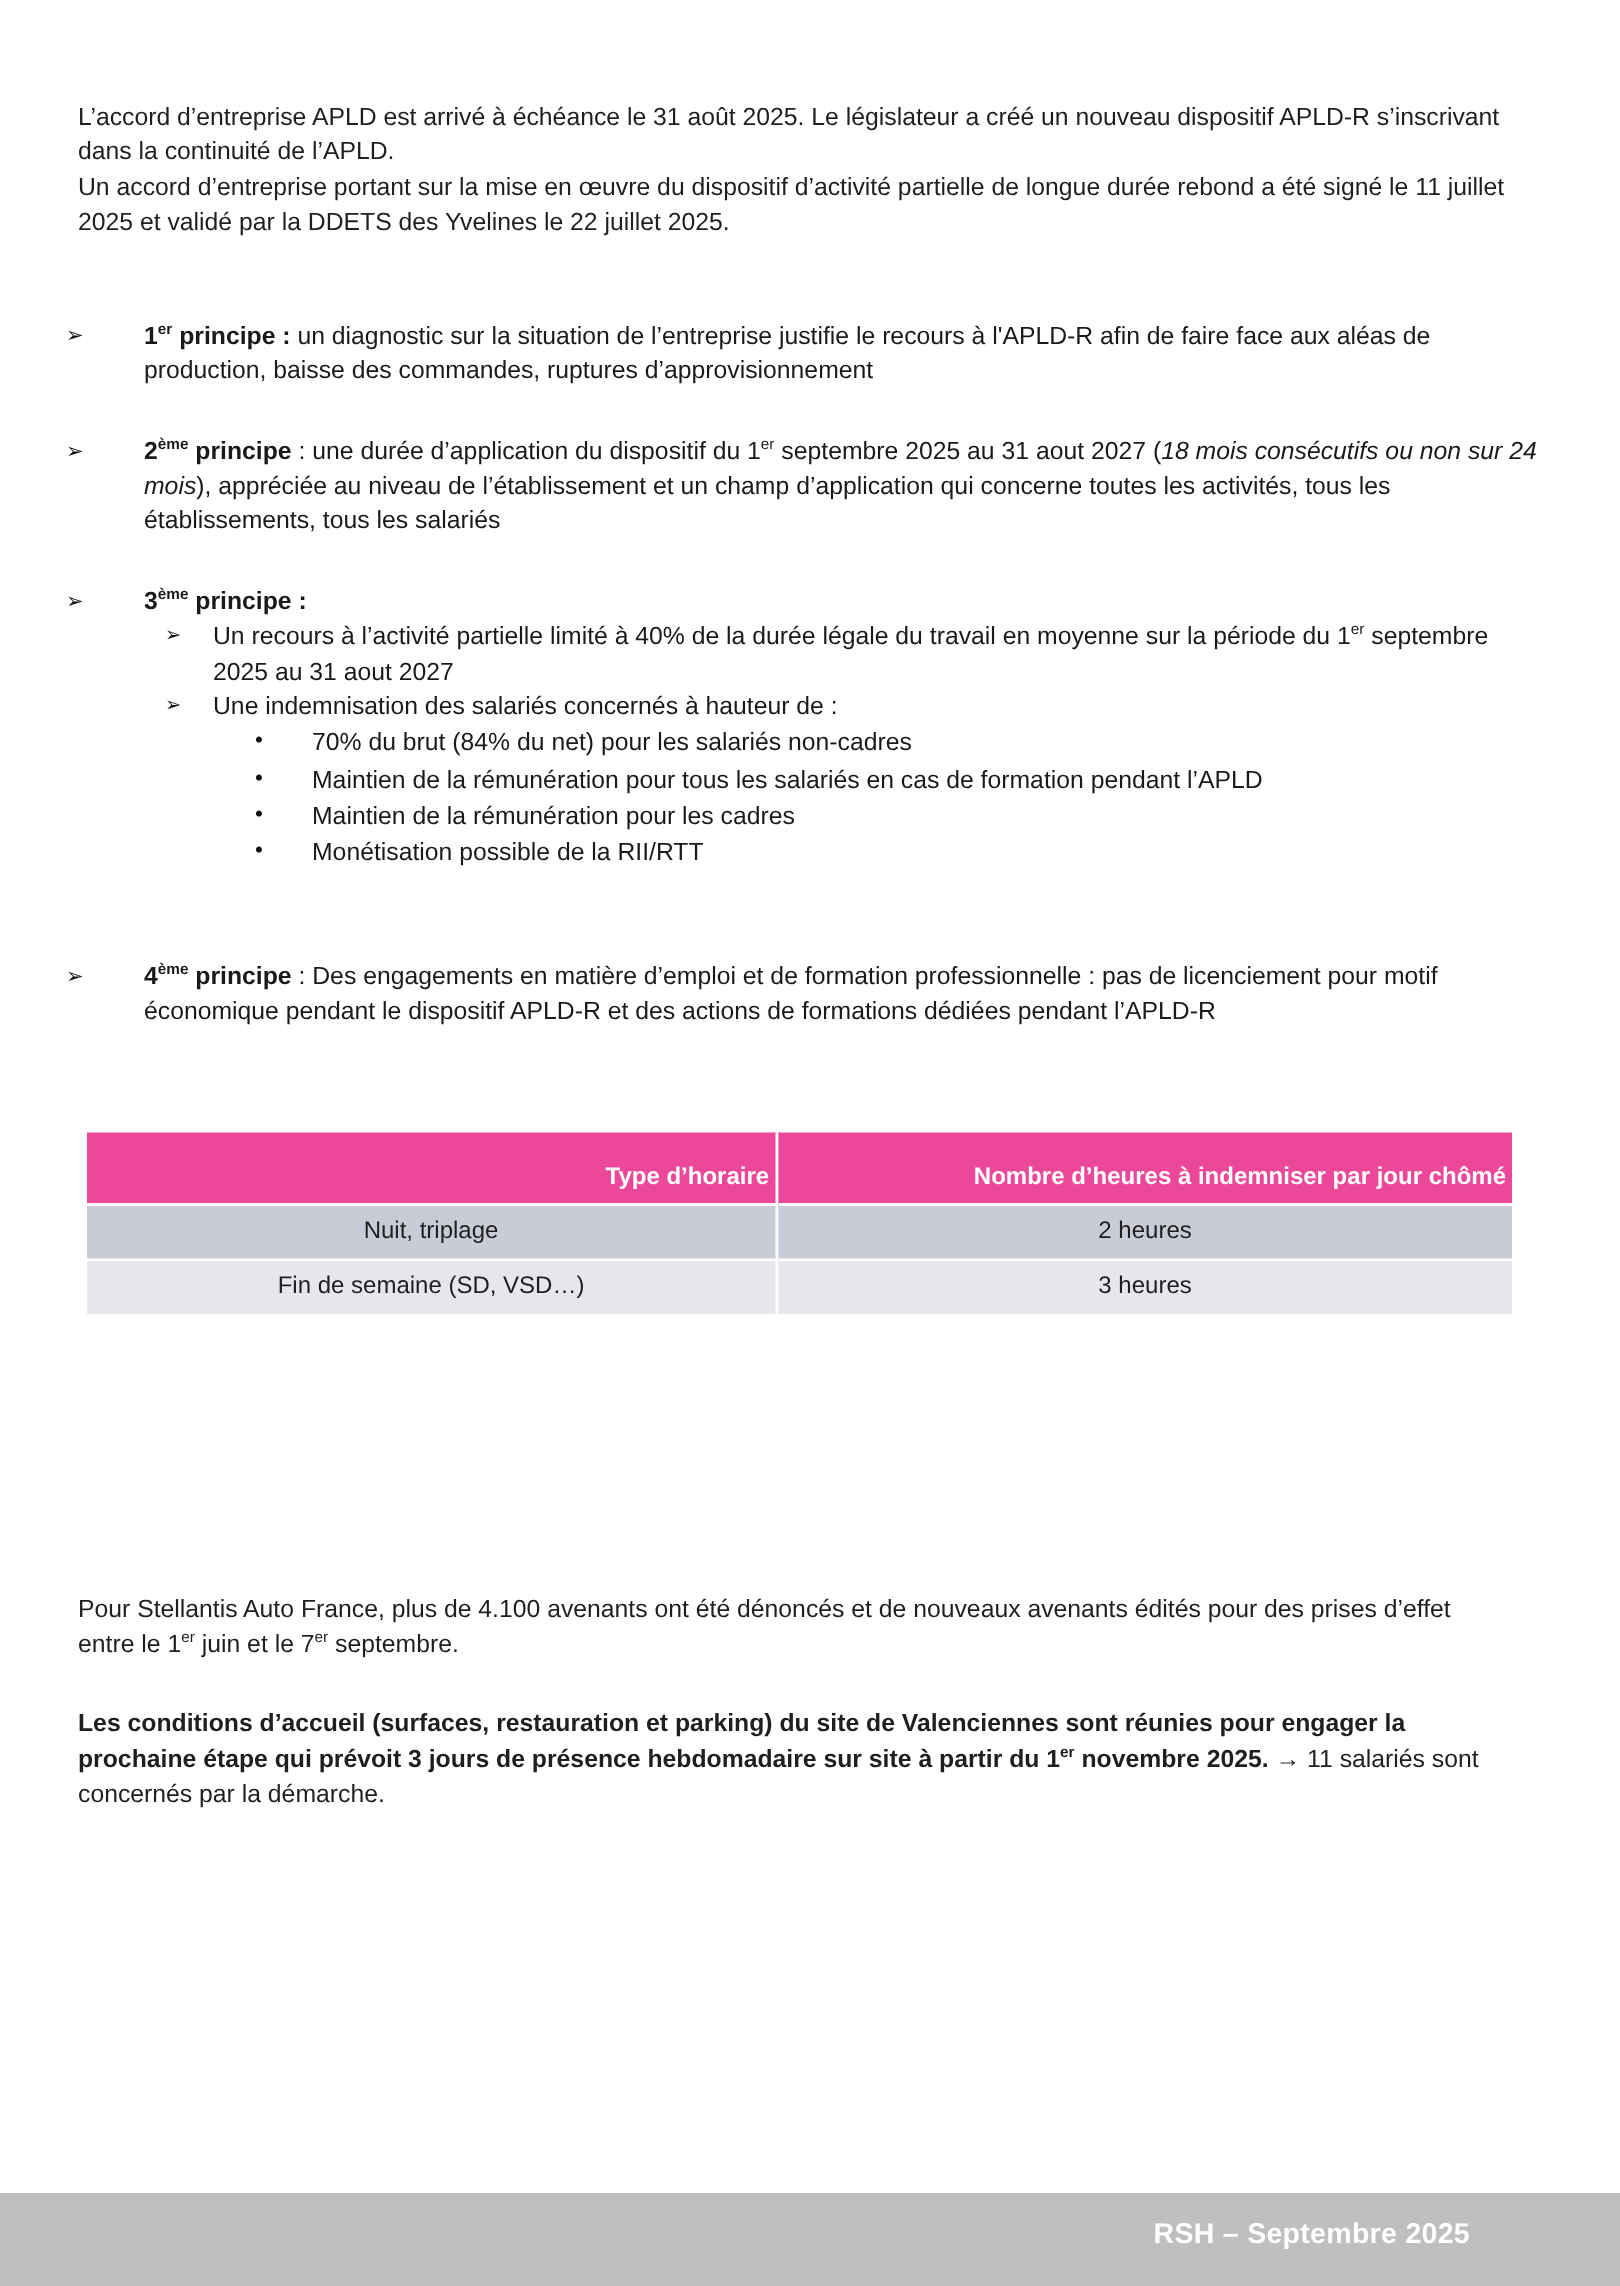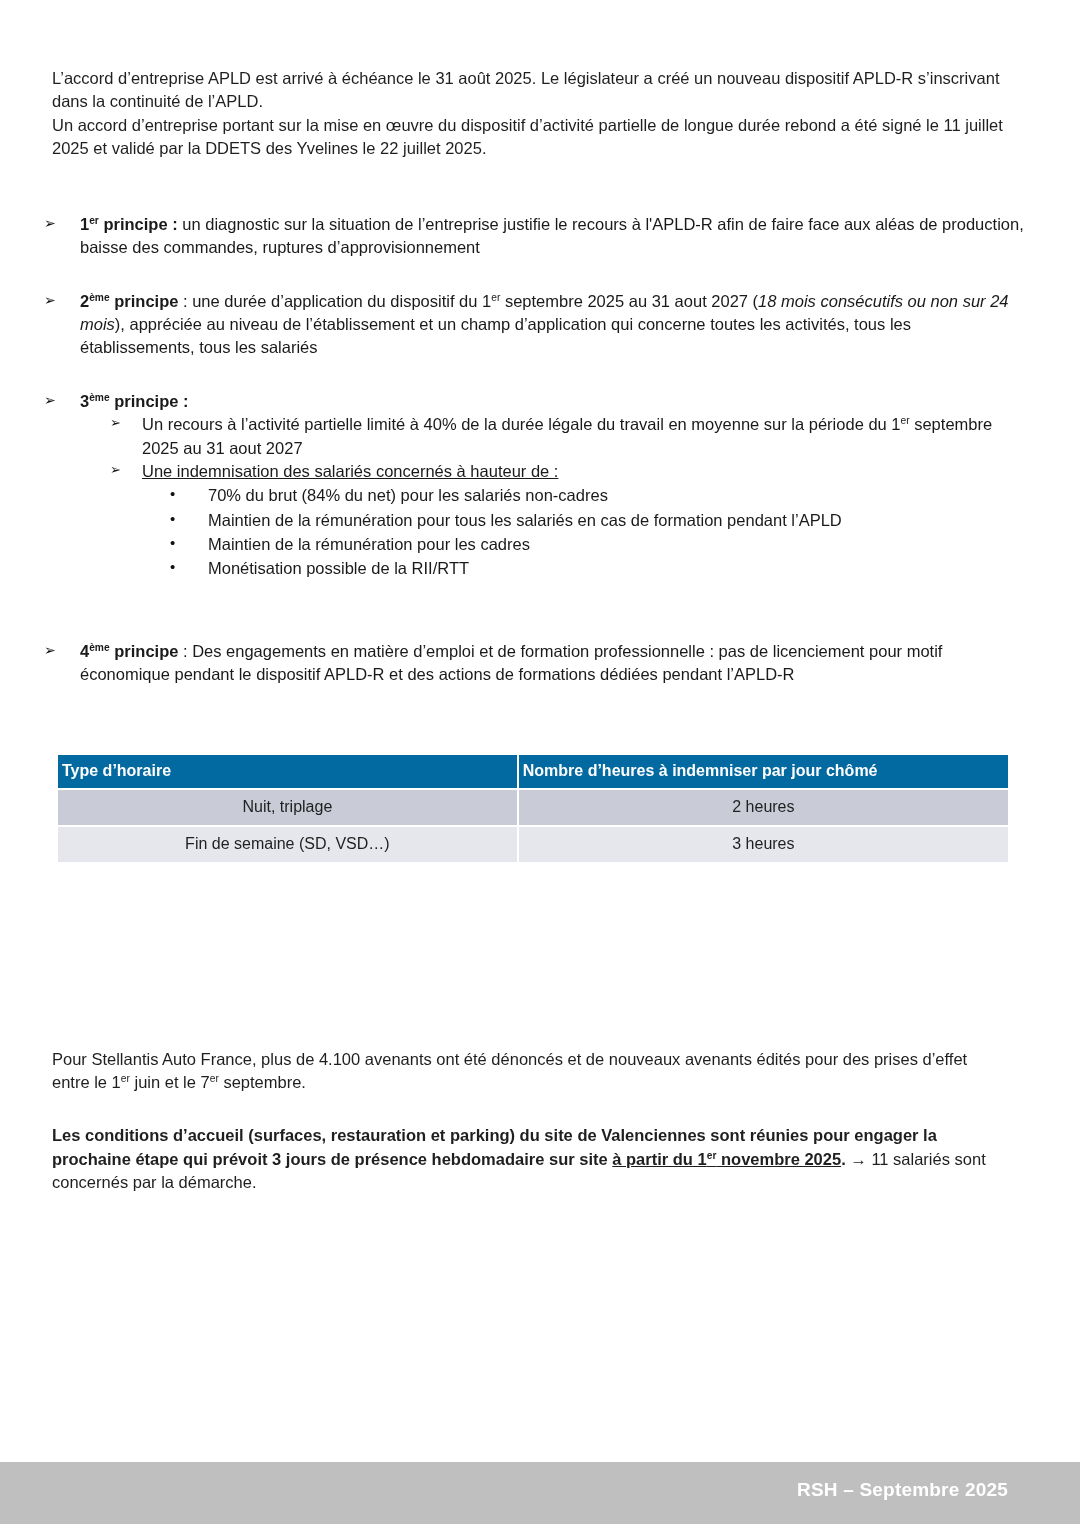--- a/index.html
+++ b/index.html
@@ -70,21 +70,21 @@
     margin: 0 55px 0 44px;
     font-size: 16.5px;
     line-height: 1.42;
   }
   .lvl1 .marker {
     flex: 0 0 36px;
     font-size: 14px;
     line-height: 1.55;
     color: #111;
   }
-  .lvl1 .txt { flex: 1 1 auto; }
+  .lvl1 .txt { flex: 1 1 auto; margin-left: 16px; }
 
   
   .lvl2 {
     display: flex;
     margin: 0 65px 0 110px;
     font-size: 16.5px;
     line-height: 1.42;
   }
   .lvl2 .marker {
     flex: 0 0 32px;
@@ -104,44 +104,44 @@
   .lvl3 .marker {
     flex: 0 0 38px;
     font-size: 15px;
     line-height: 1.4;
     color: #111;
   }
   .lvl3 .txt { flex: 1 1 auto; }
 
   b, .b { font-weight: bold; }
   i, .i { font-style: italic; }
-  .u { text-decoration: underline; }
+  .u { }
   sup {
     font-size: 0.62em;
     vertical-align: super;
     line-height: 0;
   }
 
   
   .tbl-wrap {
     margin: 0 72px 0 58px;
   }
   table.data {
     width: 100%;
     border-collapse: separate;
     border-spacing: 0;
     table-layout: fixed;
     font-size: 16px;
   }
   table.data th {
-    background: #0369a1;
+    background: #ec4899;
     color: #ffffff;
     font-weight: bold;
-    text-align: left;
-    padding: 7px 4px 8px;
+    text-align: right;
+    padding: 21px 4px 8px;
     border-right: 2px solid #ffffff;
     border-bottom: 2px solid #ffffff;
   }
   table.data th:last-child { border-right: none; }
   table.data td {
     text-align: center;
     padding: 8px 4px 9px;
     color: #1f1f1f;
     border-right: 2px solid #ffffff;
     border-bottom: 2px solid #ffffff;
@@ -156,21 +156,21 @@
   .footer {
     position: absolute;
     left: 0;
     right: 0;
     bottom: 6px;
     height: 56px;
     background: #bfbfbf;
     display: flex;
     align-items: center;
     justify-content: flex-end;
-    padding-right: 72px;
+    padding-right: 100px;
     box-sizing: border-box;
   }
   .footer .ftext {
     color: #ffffff;
     font-weight: bold;
     font-size: 19px;
     letter-spacing: 0.2px;
   }
   .footer-rule {
     position: absolute;

